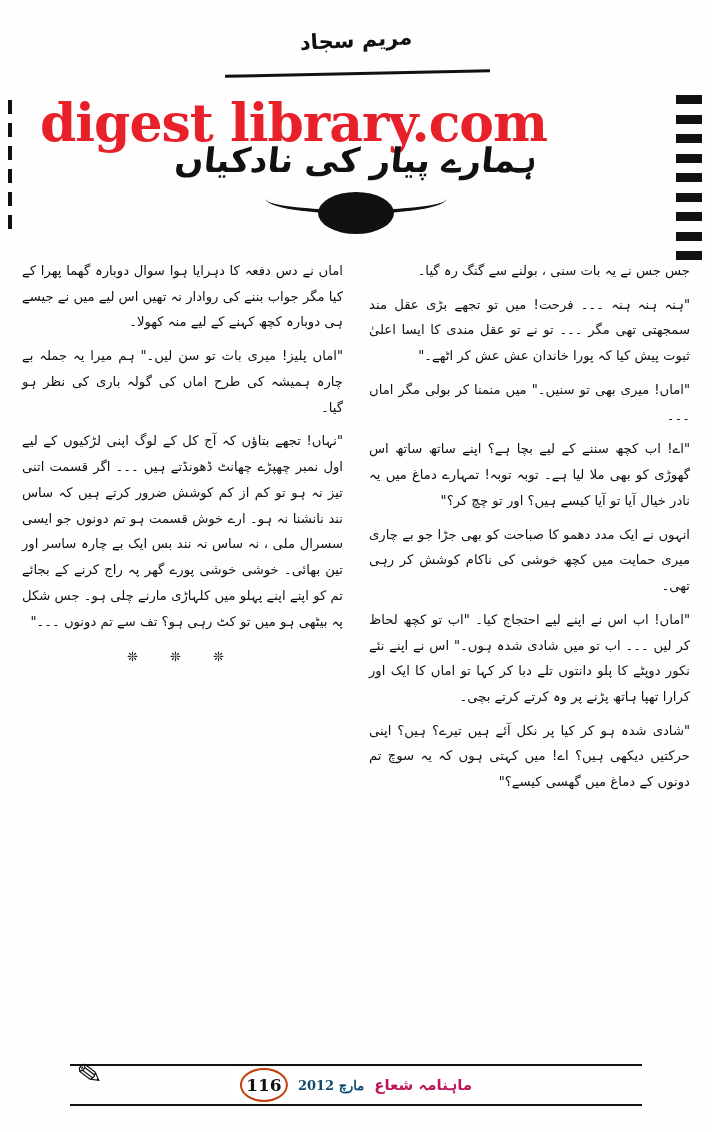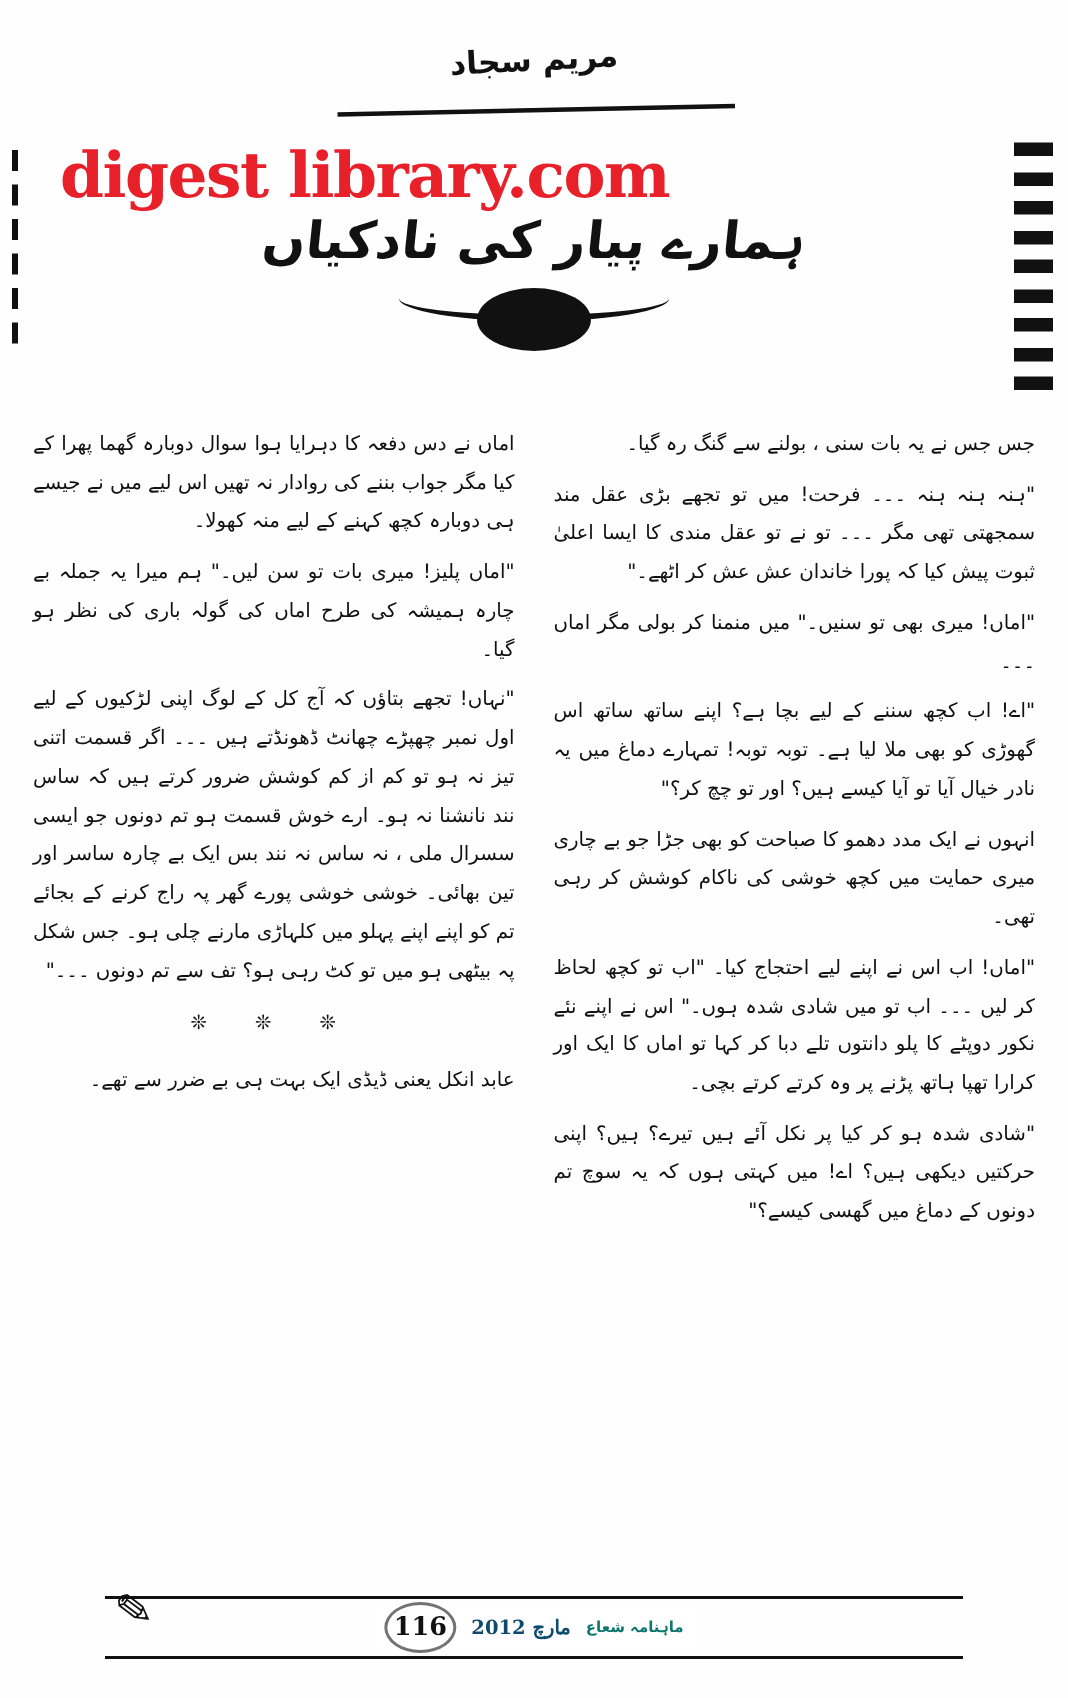--- a/index.html
+++ b/index.html
@@ -73,21 +73,21 @@
     background: #111;
     transform: rotate(-1.2deg);
   }
 
   
   .watermark {
     position: absolute;
     top: 92px;
     left: 40px;
     font-family: "DejaVu Serif", serif;
-    font-size: 42px;
+    font-size: 52px;
     color: #e8202a;
     font-weight: bold;
     letter-spacing: -1px;
     white-space: nowrap;
   }
 
   
   .title-block {
     position: absolute;
     top: 140px;
@@ -136,21 +136,20 @@
     gap: 26px;
   }
   .col {
     flex: 1 1 0;
     direction: rtl;
     text-align: justify;
     font-family: "DejaVu Sans", sans-serif;
     font-size: 13.2px;
     line-height: 1.95;
     color: #111;
-    margin-top: 26px;
   }
   .col p {
     margin: 0 0 8px 0;
   }
 
   .divider {
     text-align: center;
     direction: ltr;
     letter-spacing: 14px;
     font-size: 13px;
@@ -188,35 +187,35 @@
     transform: translateX(-50%);
     top: 10px;
     display: flex;
     align-items: center;
     gap: 10px;
     direction: rtl;
     background: #fff;
     padding: 0 8px;
   }
   .footer-mag {
-    font-size: 10px;
-    font-weight: bold;
-    color: #0f766e;
+    font-size: 15px;
+    font-weight: bold;
+    color: #be185d;
   }
   .footer-year {
     font-family: "DejaVu Serif", serif;
     font-size: 13px;
     font-weight: bold;
     color: #0c4a6e;
   }
   .page-number {
     width: 44px;
     height: 30px;
     border-radius: 50%;
-    border: 2px solid #737373;
+    border: 2px solid #c2410c;
     display: flex;
     align-items: center;
     justify-content: center;
     font-family: "DejaVu Serif", serif;
     font-size: 17px;
     font-weight: bold;
     color: #111;
   }
   .footer-scribble {
     position: absolute;
@@ -277,21 +276,20 @@
       <p>انہوں نے ایک مدد دھمو کا صباحت کو بھی جڑا جو بے چاری میری حمایت میں کچھ خوشی کی ناکام کوشش کر رہی تھی۔</p>
       <p>"اماں! اب اس نے اپنے لیے احتجاج کیا۔ "اب تو کچھ لحاظ کر لیں ۔۔۔ اب تو میں شادی شدہ ہوں۔" اس نے اپنے نئے نکور دوپٹے کا پلو دانتوں تلے دبا کر کہا تو اماں کا ایک اور کرارا تھپا ہاتھ پڑنے پر وہ کرتے کرتے بچی۔</p>
       <p>"شادی شدہ ہو کر کیا پر نکل آئے ہیں تیرے؟ ہیں؟ اپنی حرکتیں دیکھی ہیں؟ اے! میں کہتی ہوں کہ یہ سوچ تم دونوں کے دماغ میں گھسی کیسے؟"</p>
     </div>
 
     <div class="col">
       <p>اماں نے دس دفعہ کا دہرایا ہوا سوال دوبارہ گھما پھرا کے کیا مگر جواب بننے کی روادار نہ تھیں اس لیے میں نے جیسے ہی دوبارہ کچھ کہنے کے لیے منہ کھولا۔</p>
       <p>"اماں پلیز! میری بات تو سن لیں۔" ہم میرا یہ جملہ بے چارہ ہمیشہ کی طرح اماں کی گولہ باری کی نظر ہو گیا۔</p>
       <p>"نہاں! تجھے بتاؤں کہ آج کل کے لوگ اپنی لڑکیوں کے لیے اول نمبر چھپڑے چھانٹ ڈھونڈتے ہیں ۔۔۔ اگر قسمت اتنی تیز نہ ہو تو کم از کم کوشش ضرور کرتے ہیں کہ ساس نند نانشنا نہ ہو۔ ارے خوش قسمت ہو تم دونوں جو ایسی سسرال ملی ، نہ ساس نہ نند بس ایک بے چارہ ساسر اور تین بھائی۔ خوشی خوشی پورے گھر پہ راج کرنے کے بجائے تم کو اپنے اپنے پہلو میں کلہاڑی مارنے چلی ہو۔ جس شکل پہ بیٹھی ہو میں تو کٹ رہی ہو؟ تف سے تم دونوں ۔۔۔"</p>
       <div class="divider">❊ ❊ ❊</div>
-      <p>عابد انکل یعنی ڈیڈی ایک بہت ہی بے ضرر سے تھے۔</p>
     </div>
 
   </div>
 
   <div class="footer">
     <div class="footer-rule"></div>
     <div class="footer-rule2"></div>
     <div class="footer-scribble">✎</div>
     <div class="footer-center">
       <span class="footer-mag">ماہنامہ شعاع</span>

